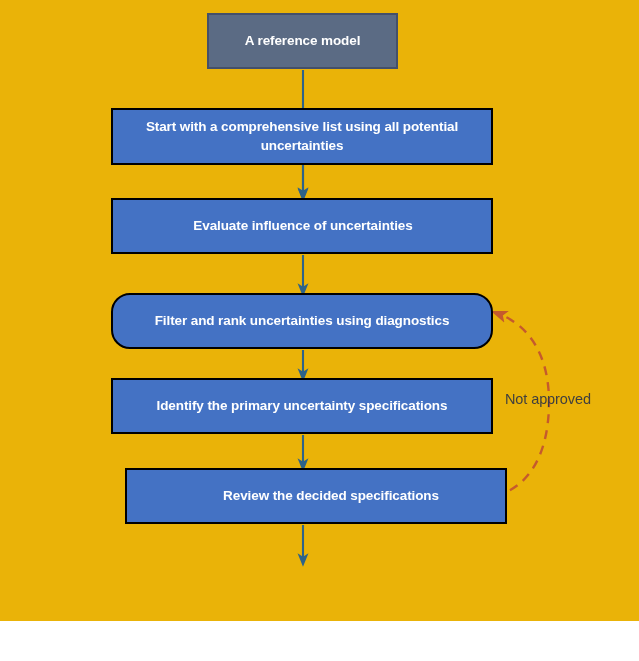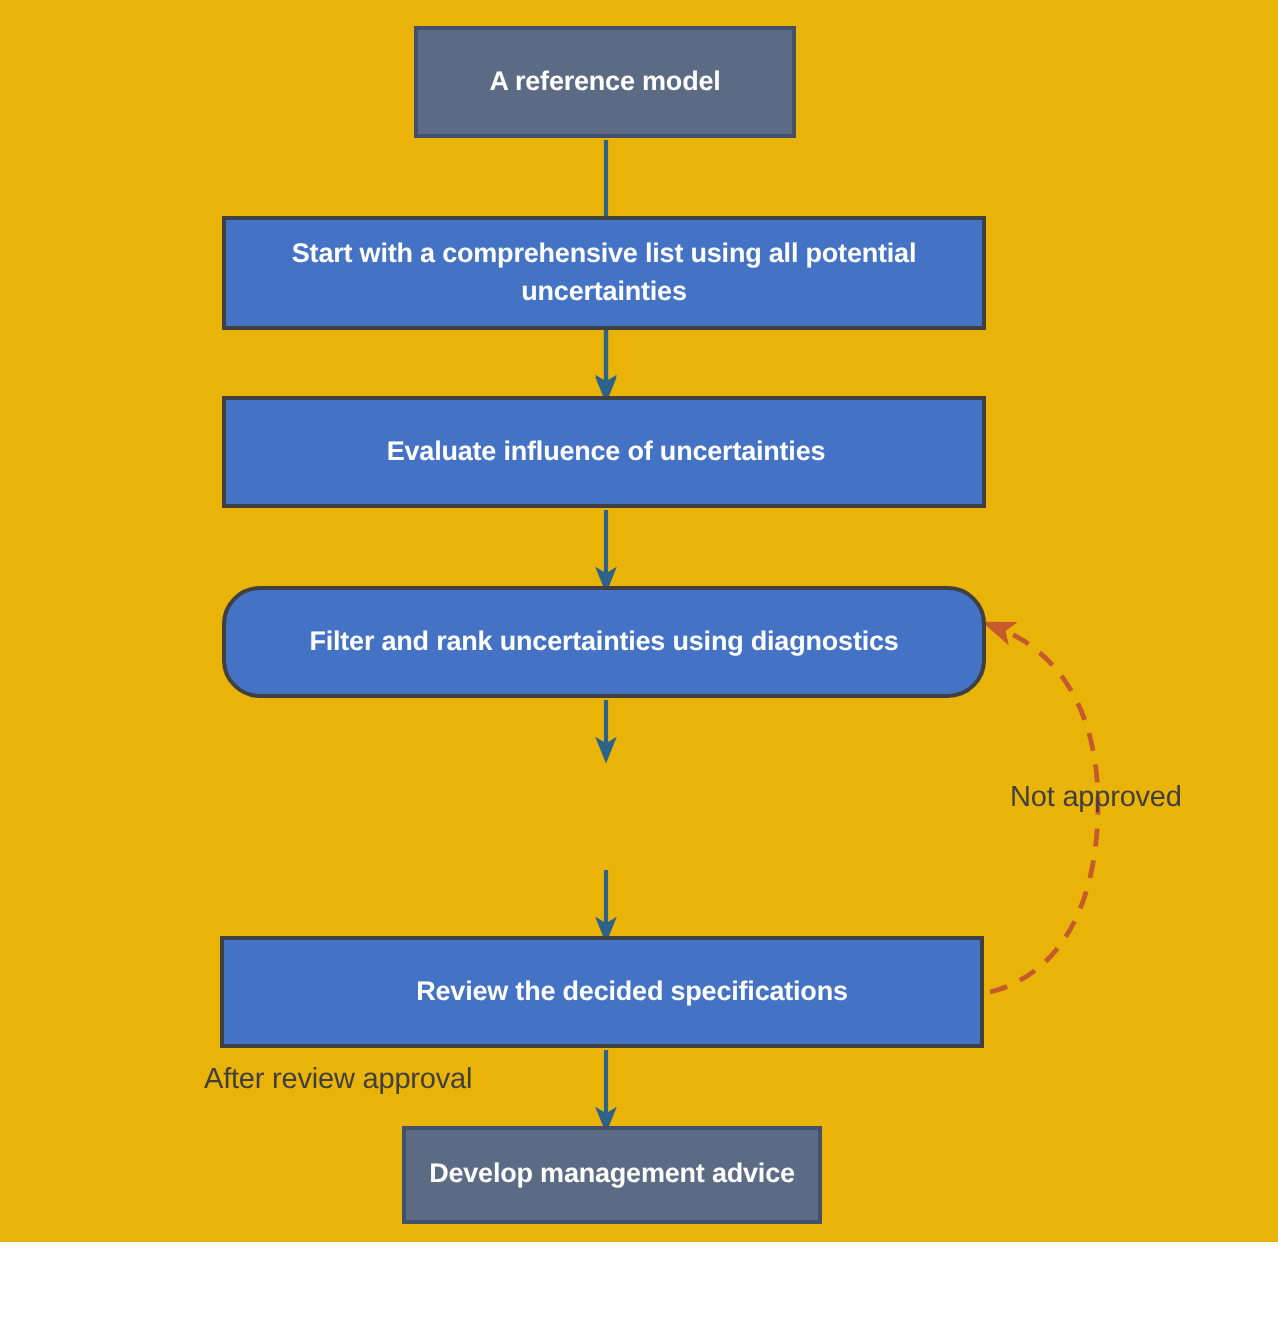--- a/index.html
+++ b/index.html
@@ -30,21 +30,21 @@
     line-height: 1.35;
     letter-spacing: -0.1px;
     padding: 2px 10px;
   }
   .node.gray {
     background: #5b6b84;
     border: 2px solid #44506a;
   }
   .node.blue {
     background: #4472c4;
-    border: 2px solid #404040;
+    border: 2px solid #000000;
   }
   .node .node-label {
     display: block;
     width: 100%;
   }
   .edge-label {
     position: absolute;
     color: #3f3f3f;
     font-weight: normal;
     font-size: 14.5px;
@@ -94,26 +94,25 @@
   </div>
 
   <div class="node blue" style="left:111px; top:198px; width:382px; height:56px;padding-left:12px;">
     <span class="node-label">Evaluate influence of uncertainties</span>
   </div>
 
   <div class="node blue" style="left:111px; top:293px; width:382px; height:56px;border-radius:19px;">
     <span class="node-label">Filter and rank uncertainties using diagnostics</span>
   </div>
 
+  <div class="node blue" style="left:111px; top:378px; width:382px; height:56px;">
+    <span class="node-label">Identify the primary uncertainty specifications</span>
+  </div>
 
-  <div class="node blue" style="left:110px; top:468px; width:382px; height:56px;padding-left:40px;">
+  <div class="node blue" style="left:125px; top:468px; width:382px; height:56px;padding-left:40px;">
     <span class="node-label">Review the decided specifications</span>
   </div>
 
-  <div class="node gray" style="left:201px; top:563px; width:210px; height:49px;">
-    <span class="node-label">Develop management advice</span>
-  </div>
 
-  <div class="edge-label" style="left:102px; top:532px;">After review approval</div>
 
   <div class="edge-label" style="left:505px; top:391px;">Not approved</div>
 
 </div>
 
 </body></html>

